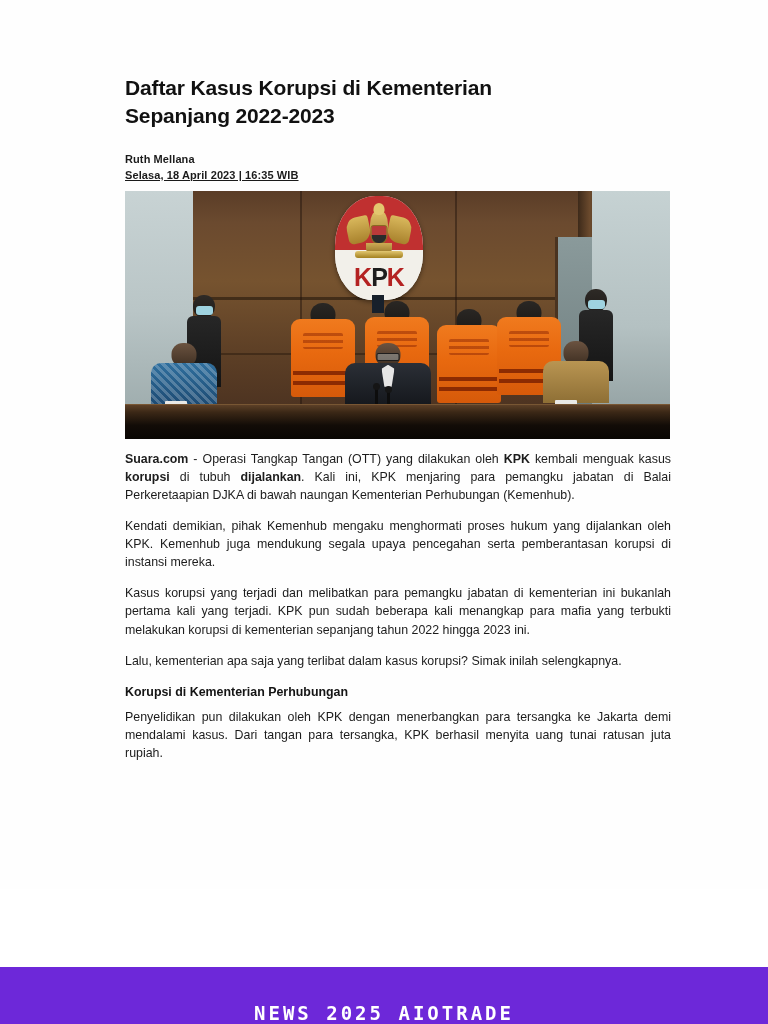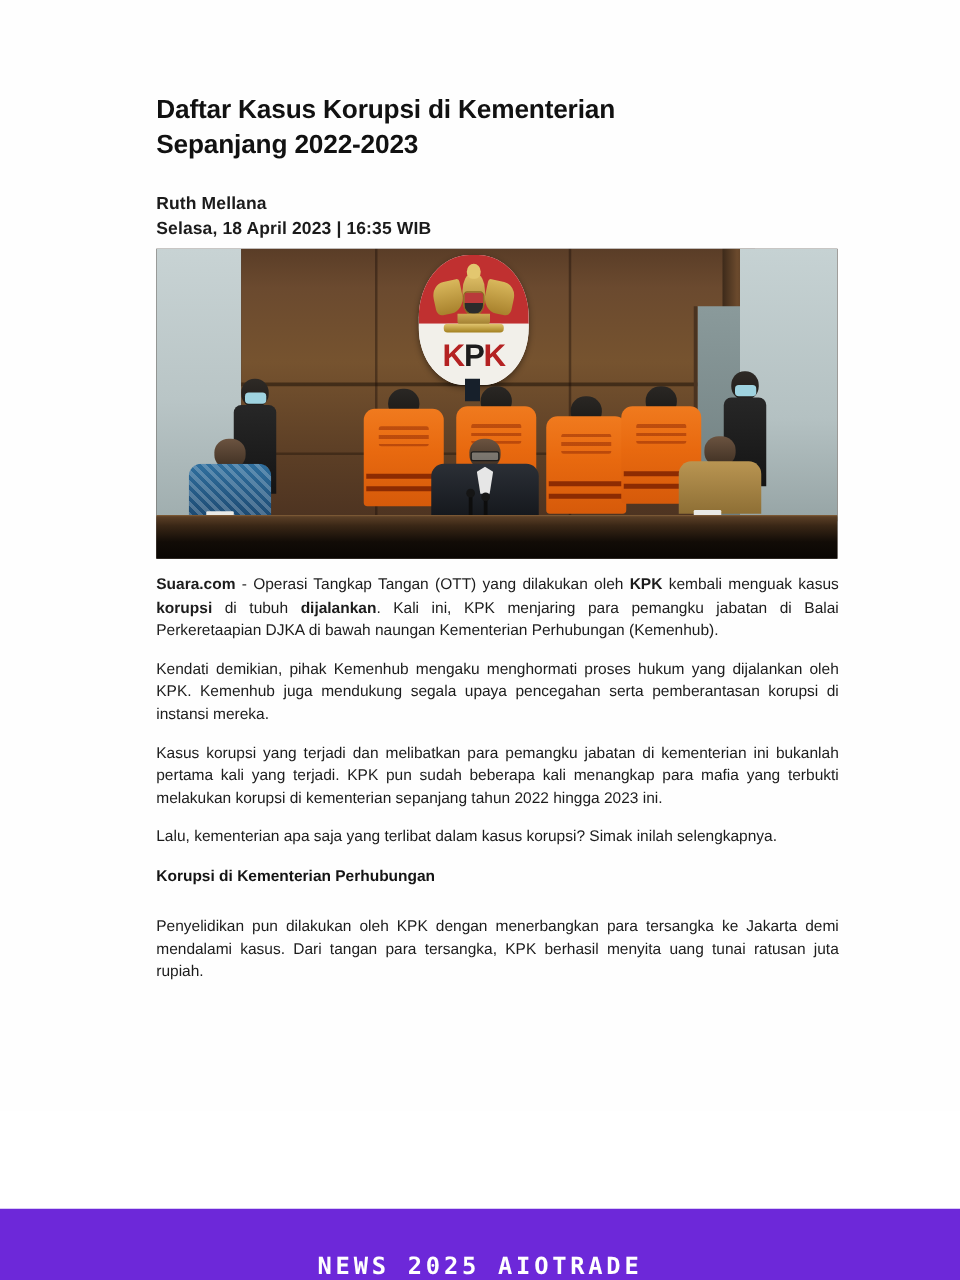--- a/index.html
+++ b/index.html
@@ -38,28 +38,28 @@
     font-weight: bold;
     letter-spacing: -0.15px;
     color: #111111;
     margin: 0 0 0 0;
     width: 440px;
   }
 
   
   .byline {
     margin-top: 22px;
-    font-size: 14px;
+    font-size: 11px;
     font-weight: bold;
     line-height: 1.45;
     color: #1b1b1b;
     letter-spacing: 0.1px;
   }
   .byline .author { display: block; }
-  .byline .dateline { display: block; }
+  .byline .dateline { display: block; text-decoration: underline; }
 
   
   .photo-wrap {
     margin-top: 7px;
     width: 545px;
     height: 248px;
     position: relative;
     overflow: hidden;
     background: #2a1d15;
   }
@@ -274,21 +274,21 @@
     text-align: justify;
     color: #1c1c1c;
     margin: 0 0 13px 0;
   }
   .para:last-child { margin-bottom: 0; }
   .para b { font-weight: bold; }
   .subhead {
     font-size: 12.4px;
     font-weight: bold;
     color: #141414;
-    margin: 0 0 22px 0;
+    margin: 0 0 7px 0;
     line-height: 1.46;
   }
 
   
   .footer-bar {
     position: absolute;
     left: 0;
     top: 967px;
     width: 768px;
     height: 57px;

